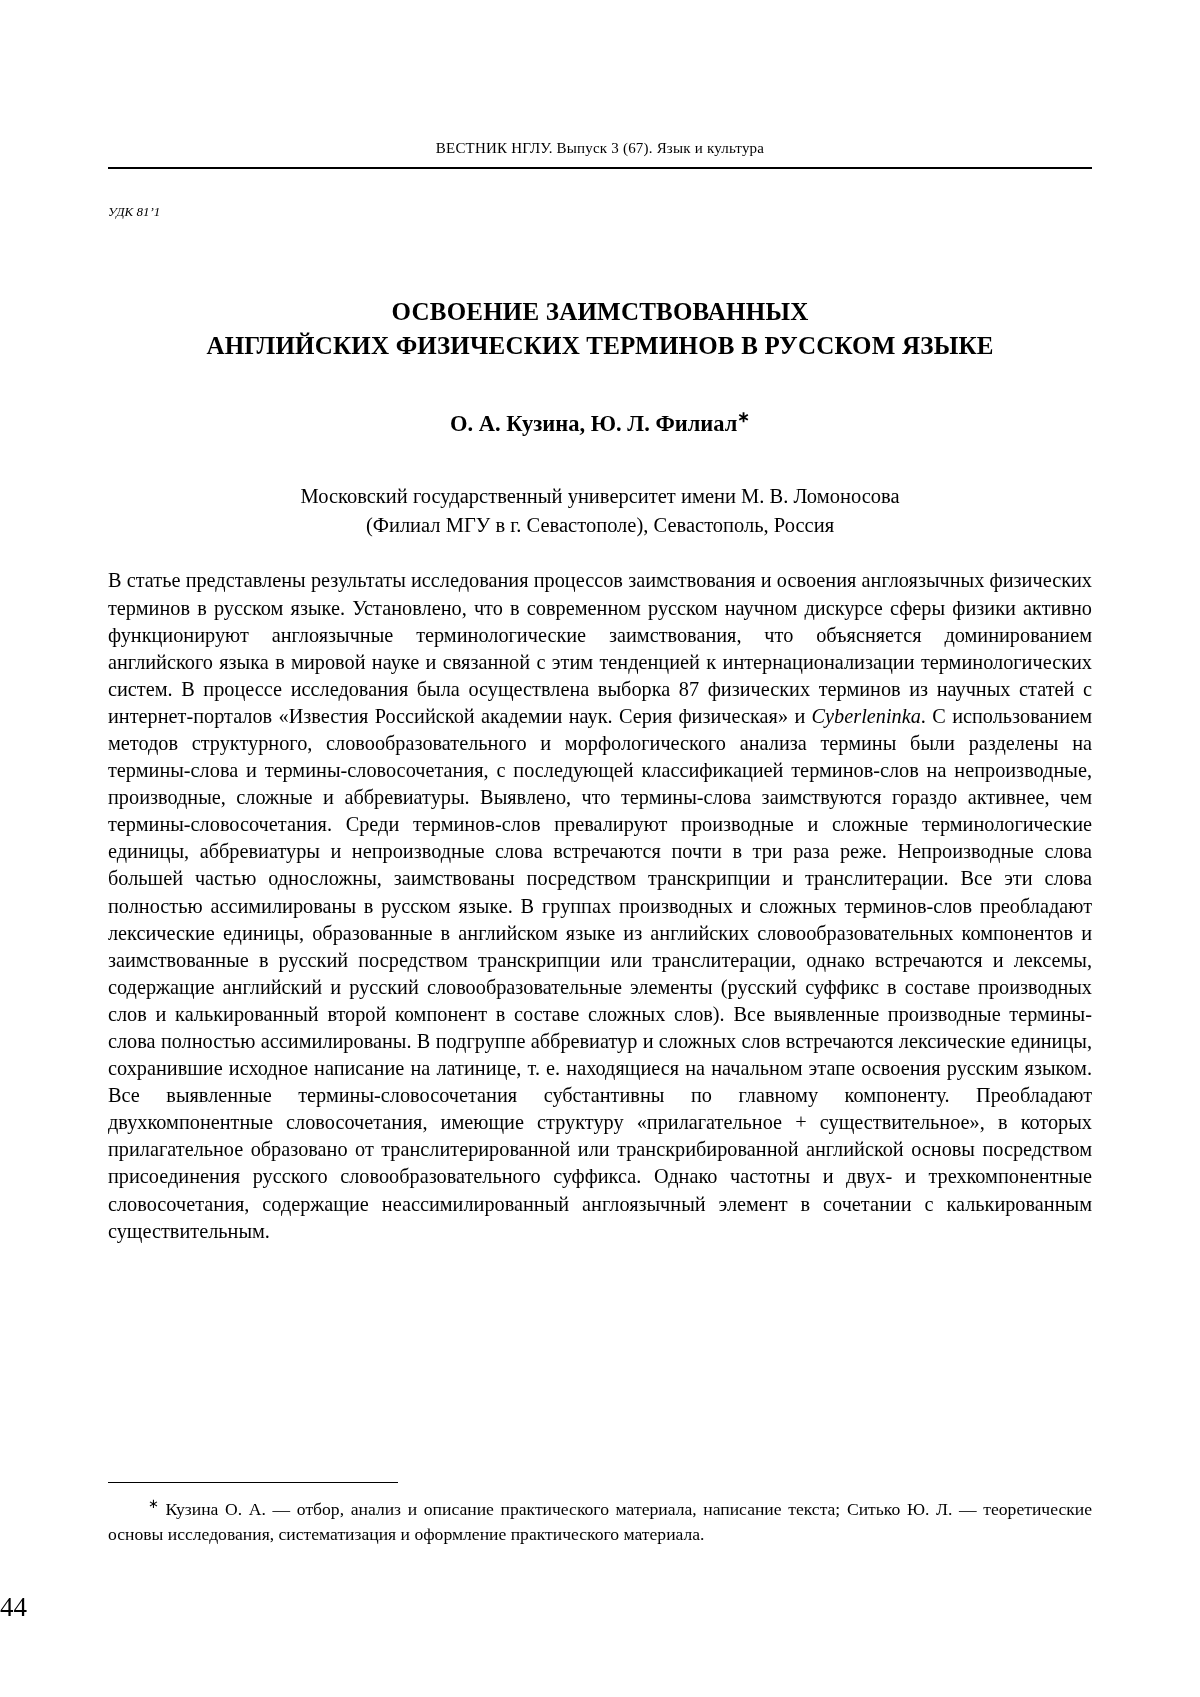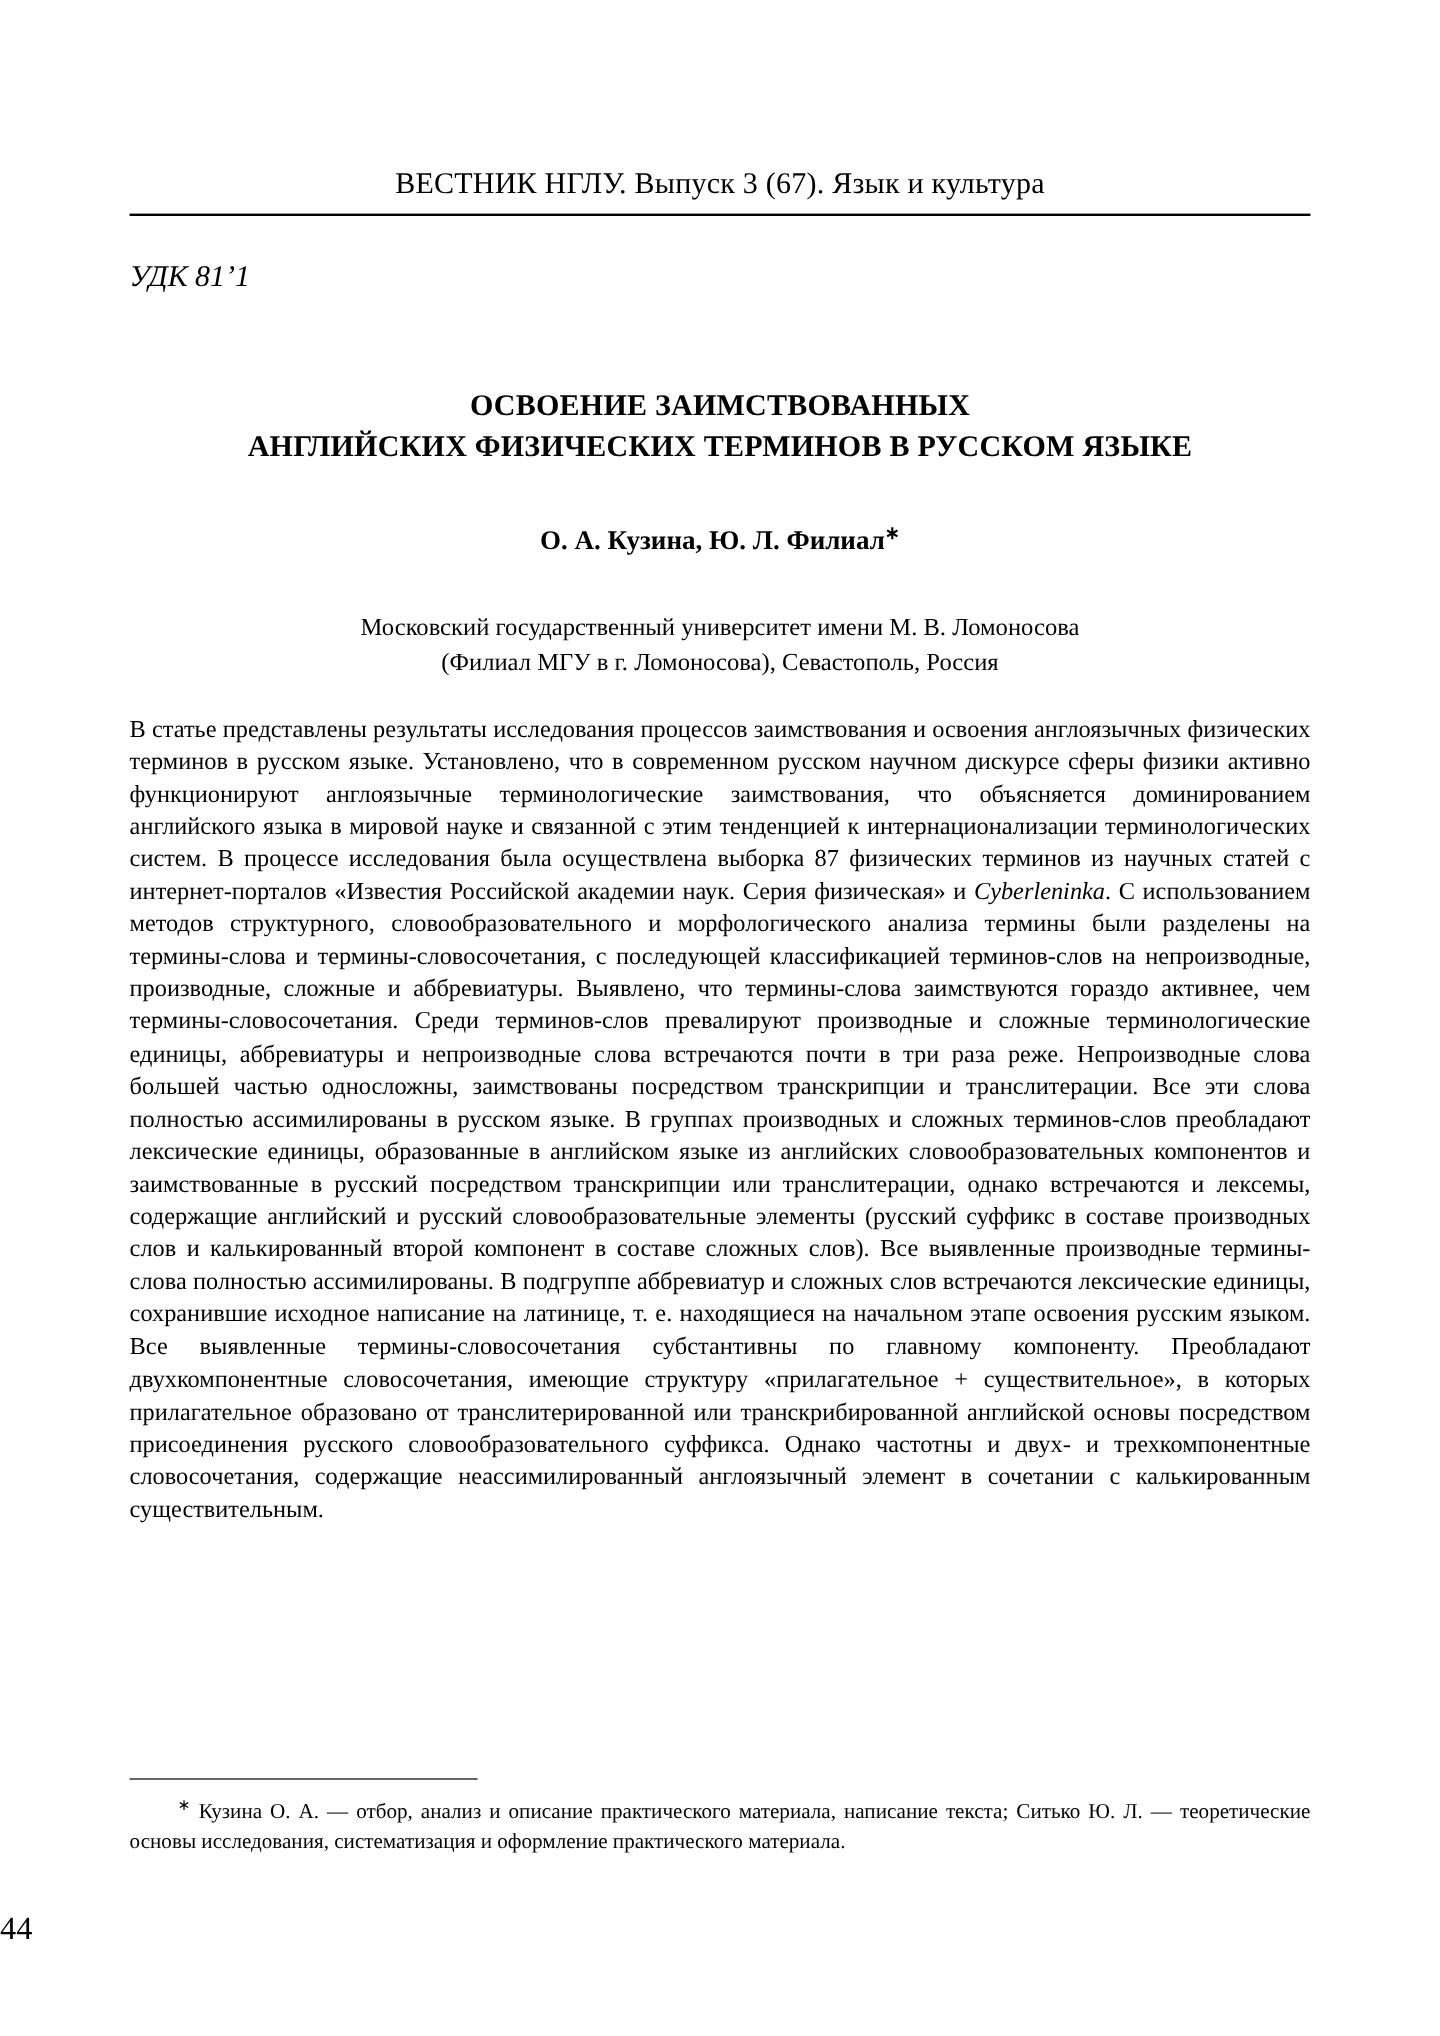--- a/index.html
+++ b/index.html
@@ -16,32 +16,32 @@
   }
   .page {
     width: 1200px;
     height: 1697px;
     box-sizing: border-box;
     padding: 140px 108px 40px 108px;
     position: relative;
   }
   .running-head {
     text-align: center;
-    font-size: 25px;
+    font-size: 15px;
     letter-spacing: 0.2px;
     padding-bottom: 10px;
     font-family: Liberation Serif, serif;
   }
   .head-rule {
     border-bottom: 2.2px solid #000;
     margin: 0 0 34px 0;
   }
   .udk {
     font-style: italic;
-    font-size: 25px;
+    font-size: 13px;
     line-height: 1.35;
     margin-bottom: 4px;
   }
   .udk div { white-space: pre; }
   .title {
     text-align: center;
     font-weight: bold;
     font-size: 25px;
     line-height: 1.38;
     margin-top: 74px;
@@ -115,21 +115,21 @@
 
   <div class="title">
     <div>ОСВОЕНИЕ ЗАИМСТВОВАННЫХ</div>
     <div>АНГЛИЙСКИХ ФИЗИЧЕСКИХ ТЕРМИНОВ В РУССКОМ ЯЗЫКЕ</div>
   </div>
 
   <div class="authors"><span>О. А. Кузина, Ю. Л. Филиал</span><sup>∗</sup></div>
 
   <div class="affiliation">
     <div>Московский государственный университет имени М. В. Ломоносова</div>
-    <div>(Филиал МГУ в г. Ломоносова), Севастополь, Россия</div>
+    <div>(Филиал МГУ в г. Севастополе), Севастополь, Россия</div>
   </div>
 
   <div class="abstract"><span>В статье представлены результаты исследования процессов заимствования и освоения англоязычных физических терминов в русском языке. Установлено, что в современном русском научном дискурсе сферы физики активно функционируют англоязычные терминологические заимствования, что объясняется доминированием английского языка в мировой науке и связанной с этим тенденцией к интернационализации терминологических систем. В процессе исследования была осуществлена выборка 87 физических терминов из научных статей с интернет-порталов «Известия Российской академии наук. Серия физическая» и </span><i>Cyberleninka</i><span>. С использованием методов структурного, словообразовательного и морфологического анализа термины были разделены на термины-слова и термины-словосочетания, с последующей классификацией терминов-слов на непроизводные, производные, сложные и аббревиатуры. Выявлено, что термины-слова заимствуются гораздо активнее, чем термины-словосочетания. Среди терминов-слов превалируют производные и сложные терминологические единицы, аббревиатуры и непроизводные слова встречаются почти в три раза реже. Непроизводные слова большей частью односложны, заимствованы посредством транскрипции и транслитерации. Все эти слова полностью ассимилированы в русском языке. В группах производных и сложных терминов-слов преобладают лексические единицы, образованные в английском языке из английских словообразовательных компонентов и заимствованные в русский посредством транскрипции или транслитерации, однако встречаются и лексемы, содержащие английский и русский словообразовательные элементы (русский суффикс в составе производных слов и калькированный второй компонент в составе сложных слов). Все выявленные производные термины-слова полностью ассимилированы. В подгруппе аббревиатур и сложных слов встречаются лексические единицы, сохранившие исходное написание на латинице, т. е. находящиеся на начальном этапе освоения русским языком. Все выявленные термины-словосочетания субстантивны по главному компоненту. Преобладают двухкомпонентные словосочетания, имеющие структуру «прилагательное + существительное», в которых прилагательное образовано от транслитерированной или транскрибированной английской основы посредством присоединения русского словообразовательного суффикса. Однако частотны и двух- и трехкомпонентные словосочетания, содержащие неассимилированный англоязычный элемент в сочетании с калькированным существительным.</span></div>
 
   <div class="footnote-wrap">
     <div class="footnote-rule"></div>
     <div class="footnote">&nbsp;&nbsp;&nbsp;&nbsp;&nbsp;&nbsp;<span class="fn-mark">∗</span>&nbsp;<span>Кузина О. А. — отбор, анализ и описание практического материала, написание текста; Ситько Ю. Л. — теоретические основы исследования, систематизация и оформление практического материала.</span></div>
   </div>
 
   <div class="page-number">44</div>

